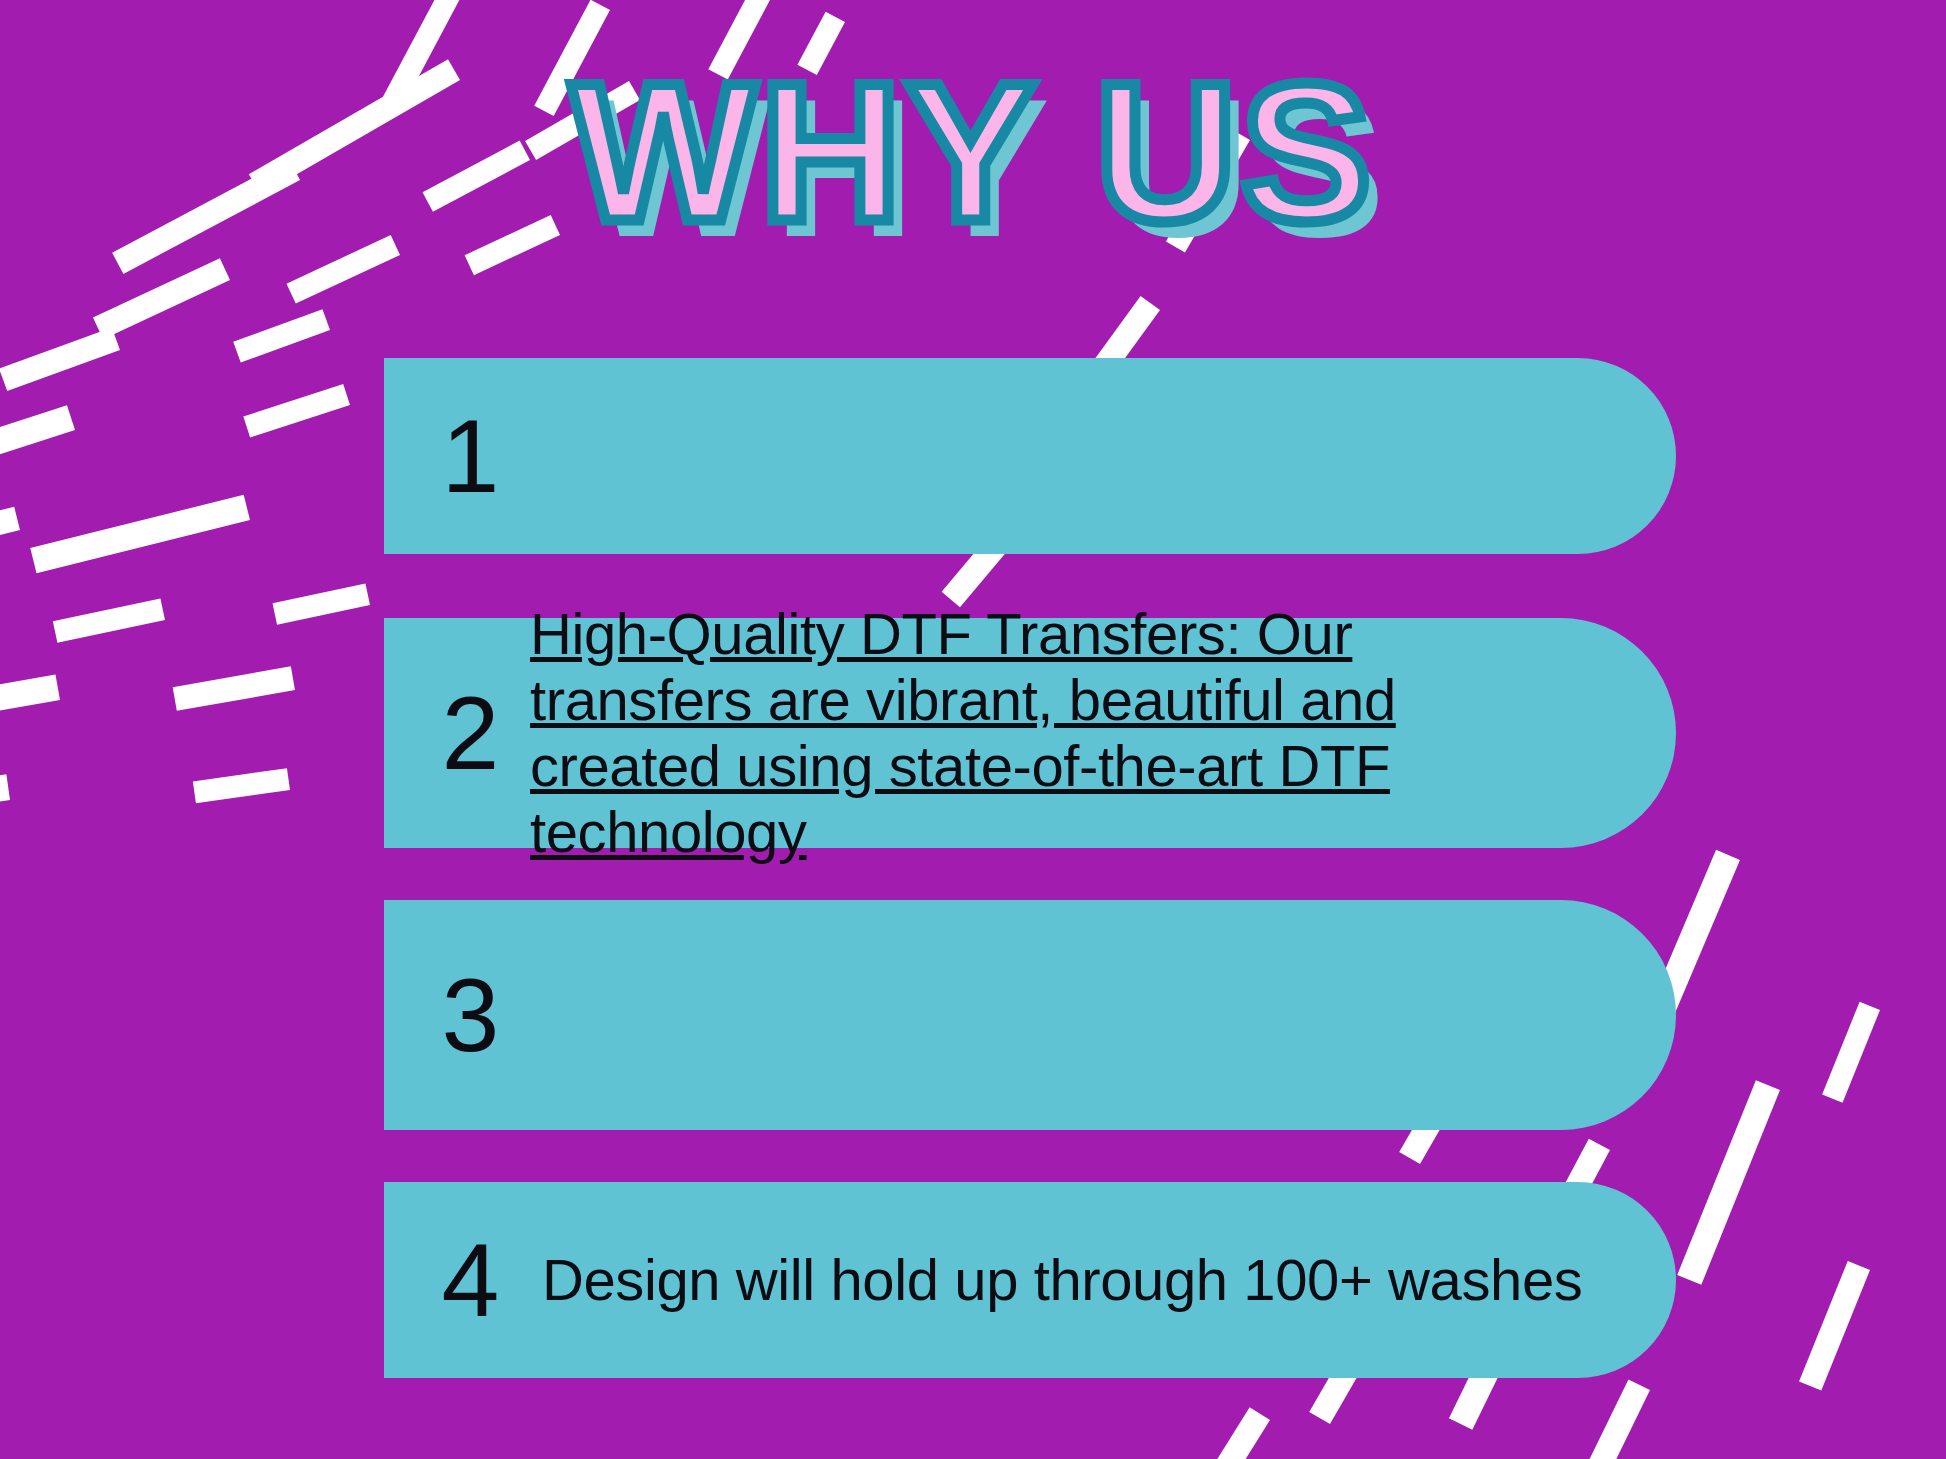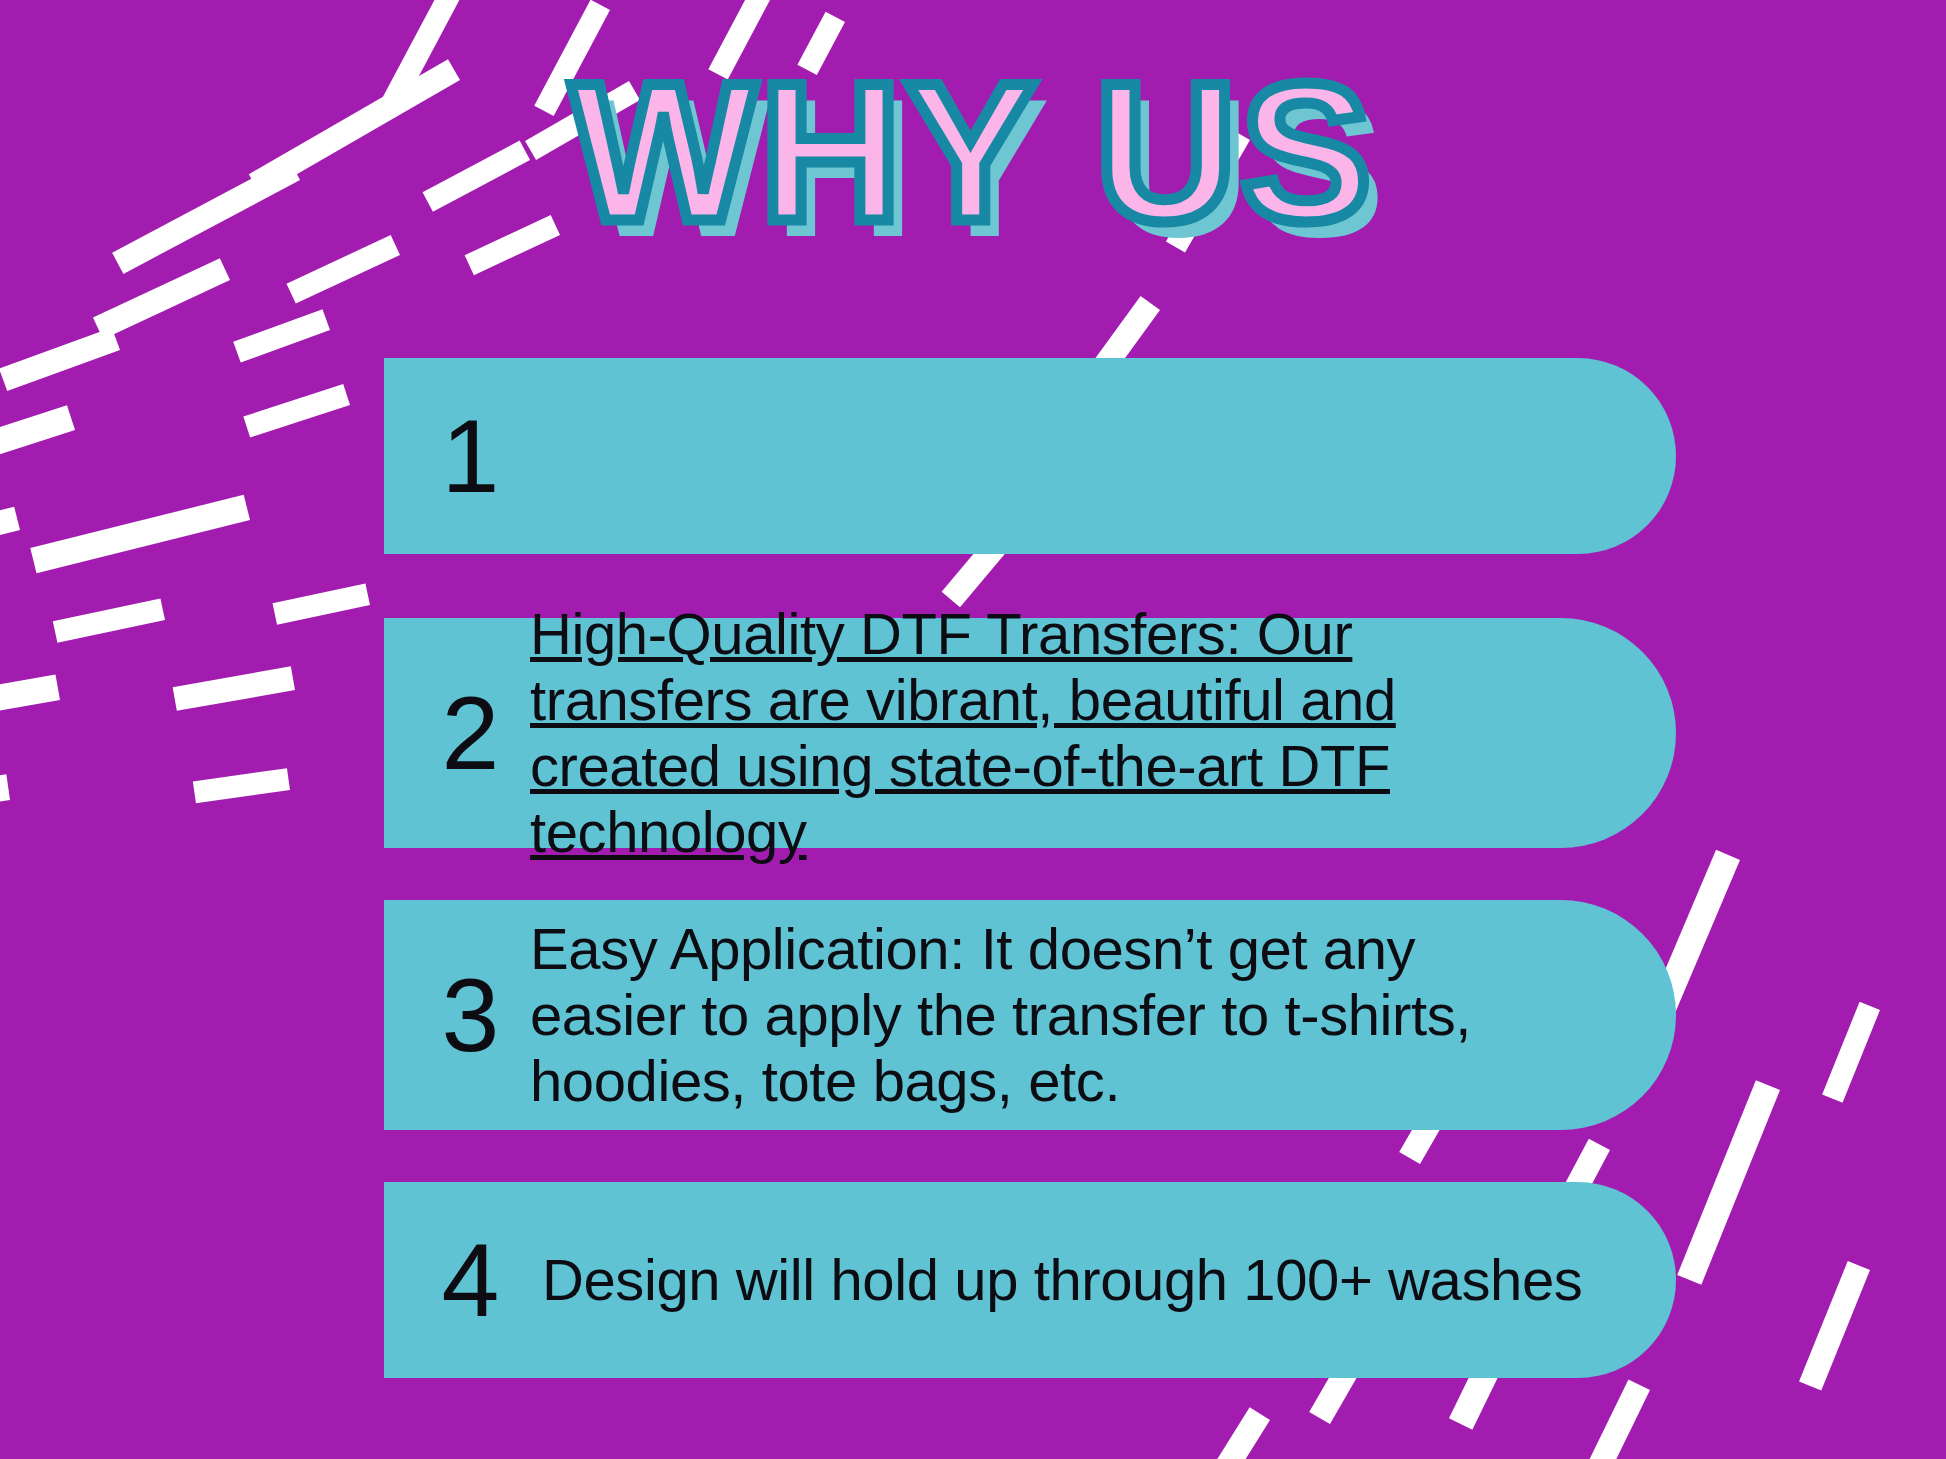--- a/index.html
+++ b/index.html
@@ -164,21 +164,20 @@
       <div class="row-num" style="color: rgb(12, 12, 18);">1</div>
     </div>
 
     <div class="row" id="row-1" style="background: rgb(95, 195, 212);">
       <div class="row-num" style="color: rgb(12, 12, 18);">2</div>
       <div class="row-text" style="color: rgb(12, 12, 18);">High-Quality DTF Transfers: Our transfers are vibrant, beautiful and created using state-of-the-art DTF technology</div>
     </div>
 
     <div class="row" id="row-2" style="background: rgb(95, 195, 212);">
       <div class="row-num" style="color: rgb(12, 12, 18);">3</div>
-      <div class="row-text" style="color: rgb(12, 12, 18);">Easy Application: It doesn’t get any easier to apply the transfer to t-shirts, hoodies, tote bags, etc.</div>
     </div>
 
     <div class="row" id="row-3" style="background: rgb(95, 195, 212);">
       <div class="row-num" style="color: rgb(12, 12, 18);">4</div>
       <div class="row-text" style="color: rgb(12, 12, 18);">Design will hold up through 100+ washes</div>
     </div>
 
   </div>
 </div>
 

